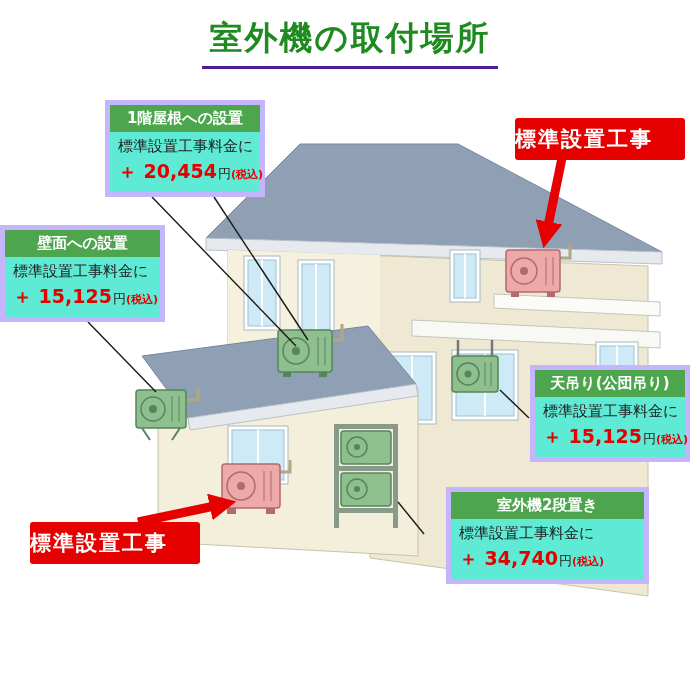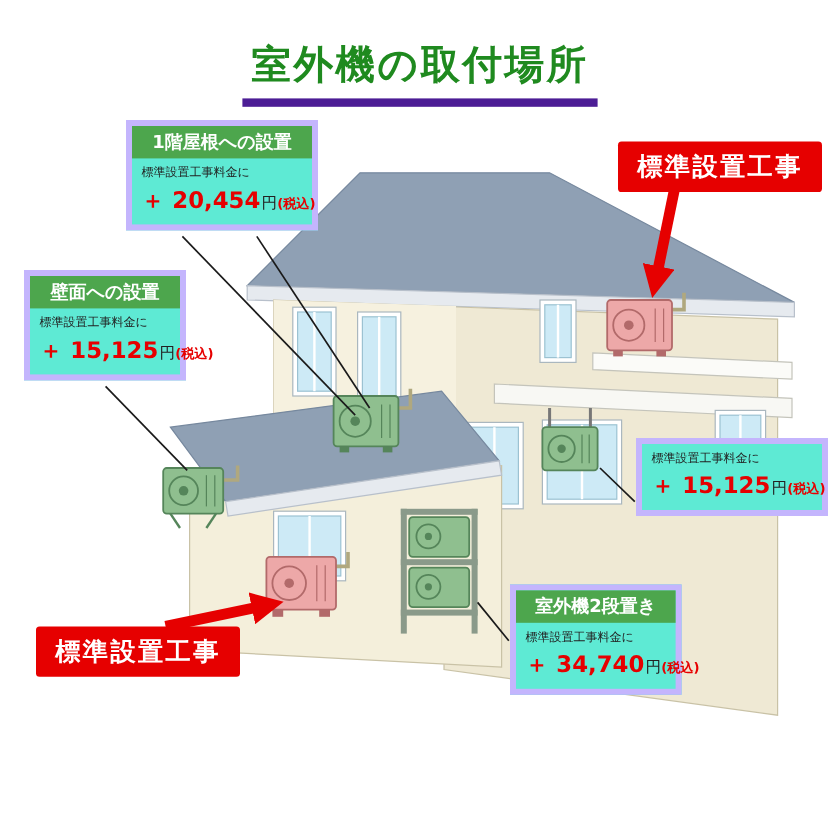--- a/index.html
+++ b/index.html
@@ -4,36 +4,36 @@
 <style>
   html,body{margin:0;padding:0;background:#fff;}
   .stage{
     position:relative;width:700px;height:700px;overflow:hidden;background:#fff;
     font-family:"DejaVu Sans","Liberation Sans",sans-serif;
   }
   .scene{position:absolute;left:0;top:0;}
   .title-wrap{position:absolute;top:16px;left:0;width:100%;text-align:center;}
   .page-title{
     display:inline-block;font-size:33px;font-weight:bold;color:#1f8a1f;
-    border-bottom:7px solid #4c1d95;padding:0 8px 5px;letter-spacing:2px;margin:16px;
+    border-bottom:3px solid #4c1d95;padding:0 8px 5px;letter-spacing:2px;margin:0;
   }
   .callout{position:absolute;background:#5eead4;border:5px solid #c4b5fd;box-sizing:border-box;}
   .callout-header{
     background:#4da64d;color:#fff;font-weight:bold;font-size:15px;
     text-align:center;padding:4px 4px;white-space:nowrap;
   }
   .callout-body{padding:5px 8px 7px;}
-  .callout-text{font-size:10px;color:#222;white-space:nowrap;}
+  .callout-text{font-size:15px;color:#222;white-space:nowrap;}
   .price-line{margin-top:3px;white-space:nowrap;}
   .price{color:#e60000;font-weight:bold;font-size:19px;}
   .unit{color:#222;font-size:13px;margin-left:1px;}
   .tax{color:#e60000;font-size:11px;font-weight:bold;text-align:center;}
   .red-label{
     position:absolute;background:#e60000;color:#fff;font-weight:bold;font-size:21px;
-    text-align:center;padding:7px 0;border-radius:3px;letter-spacing:2px;box-sizing:border-box;
+    padding:7px 0;border-radius:3px;letter-spacing:2px;box-sizing:border-box;
   }
   .notes{position:absolute;left:14px;top:628px;font-size:18px;font-weight:bold;color:#111;line-height:1.65;white-space:nowrap;}
   .notes p{margin:0;}
   .notes .green{color:#1f8a1f;}
 </style>
 </head>
 <body>
 
 <div class="stage">
 
@@ -179,36 +179,37 @@
   </div>
 
   <div class="callout" style="left:105px;top:100px;width:160px;">
     <div class="callout-header">1階屋根への設置</div>
     <div class="callout-body">
       <div class="callout-text">標準設置工事料金に</div>
       <div class="price-line"><span class="price">＋ 20,454</span><span class="unit">円</span><span class="tax">(税込)</span></div>
     </div>
   </div>
 
-  <div class="callout" style="left:20px;top:225px;width:135px;">
+  <div class="callout" style="left:0;top:225px;width:165px;">
     <div class="callout-header">壁面への設置</div>
     <div class="callout-body">
       <div class="callout-text">標準設置工事料金に</div>
       <div class="price-line"><span class="price">＋ 15,125</span><span class="unit">円</span><span class="tax">(税込)</span></div>
     </div>
   </div>
 
   <div class="callout" style="left:530px;top:365px;width:160px;">
+    <div class="callout-header">天吊り(公団吊り)</div>
     <div class="callout-body">
       <div class="callout-text">標準設置工事料金に</div>
       <div class="price-line"><span class="price">＋ 15,125</span><span class="unit">円</span><span class="tax">(税込)</span></div>
     </div>
   </div>
 
-  <div class="callout" style="left:425px;top:487px;width:143px;">
+  <div class="callout" style="left:446px;top:487px;width:203px;">
     <div class="callout-header">室外機2段置き</div>
     <div class="callout-body">
       <div class="callout-text">標準設置工事料金に</div>
       <div class="price-line"><span class="price">＋ 34,740</span><span class="unit">円</span><span class="tax">(税込)</span></div>
     </div>
   </div>
 
   <div class="red-label" style="left:515px;top:118px;width:170px;">標準設置工事</div>
   <div class="red-label" style="left:30px;top:522px;width:170px;">標準設置工事</div>
 

